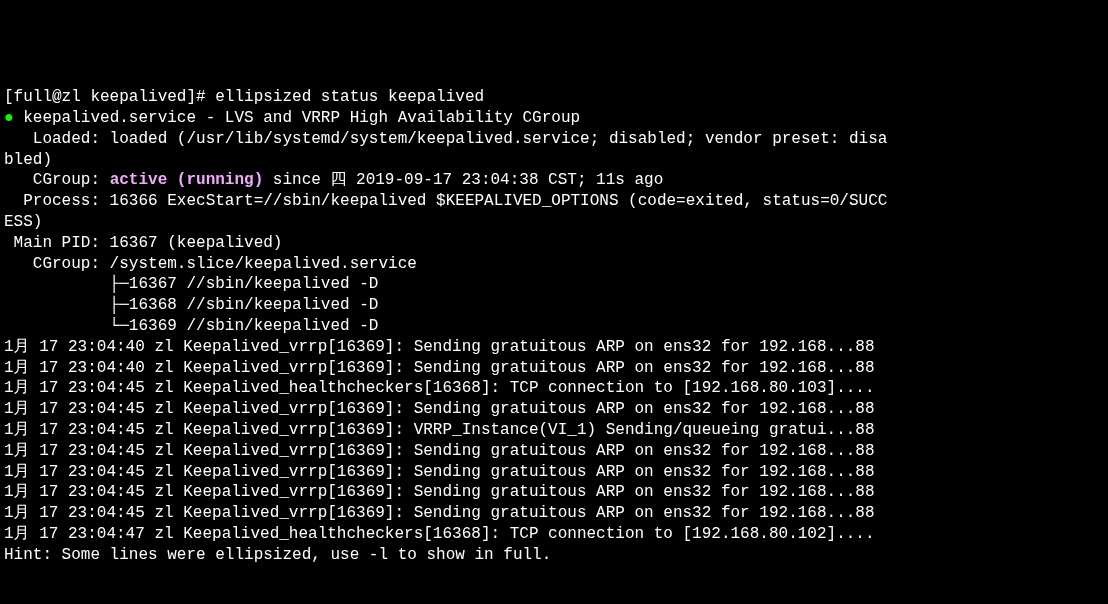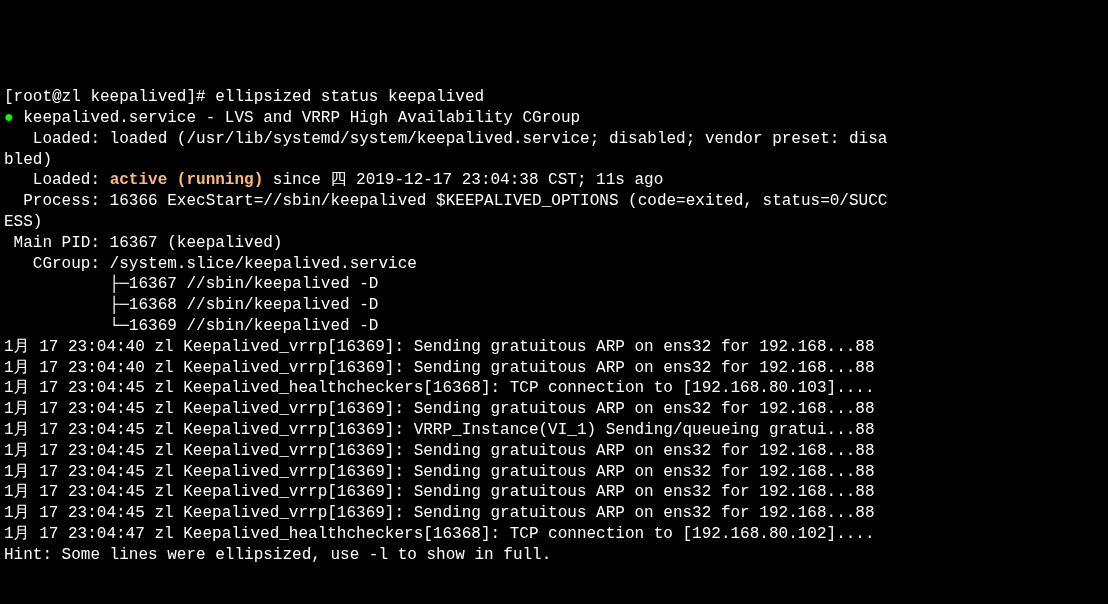--- a/index.html
+++ b/index.html
@@ -13,34 +13,34 @@
       font-family: 'Courier New', monospace;
       font-size: 16px;
       line-height: 1.3;
       padding: 4px;
       white-space: pre;
       overflow: hidden;
       width: 1108px;
       height: 604px;
     }
     .green-bold {
-      color: #fdba74;
+      color: #f0abfc;
       font-weight: bold;
       margin-top: 9px;
     }
     .dot {
       color: #00ff00;
     }
     .line {
       display: block;
     }
   </style>
 </head>
 <body>
 
 
 
-<span class="line"><span>[root@zl keepalived]# </span><span>ellipsized status keepalived</span></span><span class="line"><span class="dot">●</span><span> keepalived.service - LVS and VRRP High Availability CGroup</span></span><span class="line">   Loaded: loaded (/usr/lib/systemd/system/keepalived.service; disabled; vendor preset: disa
-bled)</span><span class="line"><span>   Loaded: </span><span class="green-bold">active (running)</span><span> since 四 2019-12-17 23:04:38 CST; 11s ago</span></span><span class="line">  Process: 16366 ExecStart=//sbin/keepalived $KEEPALIVED_OPTIONS (code=exited, status=0/SUCC
+<span class="line"><span>[full@zl keepalived]# </span><span>ellipsized status keepalived</span></span><span class="line"><span class="dot">●</span><span> keepalived.service - LVS and VRRP High Availability CGroup</span></span><span class="line">   Loaded: loaded (/usr/lib/systemd/system/keepalived.service; disabled; vendor preset: disa
+bled)</span><span class="line"><span>   CGroup: </span><span class="green-bold">active (running)</span><span> since 四 2019-09-17 23:04:38 CST; 11s ago</span></span><span class="line">  Process: 16366 ExecStart=//sbin/keepalived $KEEPALIVED_OPTIONS (code=exited, status=0/SUCC
 ESS)</span><span class="line"> Main PID: 16367 (keepalived)</span><span class="line">   CGroup: /system.slice/keepalived.service</span><span class="line">           ├─16367 //sbin/keepalived -D</span><span class="line">           ├─16368 //sbin/keepalived -D</span><span class="line">           └─16369 //sbin/keepalived -D</span><span class="line"></span><span class="line">1月 17 23:04:40 zl Keepalived_vrrp[16369]: Sending gratuitous ARP on ens32 for 192.168...88</span><span class="line">1月 17 23:04:40 zl Keepalived_vrrp[16369]: Sending gratuitous ARP on ens32 for 192.168...88</span><span class="line">1月 17 23:04:45 zl Keepalived_healthcheckers[16368]: TCP connection to [192.168.80.103]....</span><span class="line">1月 17 23:04:45 zl Keepalived_vrrp[16369]: Sending gratuitous ARP on ens32 for 192.168...88</span><span class="line">1月 17 23:04:45 zl Keepalived_vrrp[16369]: VRRP_Instance(VI_1) Sending/queueing gratui...88</span><span class="line">1月 17 23:04:45 zl Keepalived_vrrp[16369]: Sending gratuitous ARP on ens32 for 192.168...88</span><span class="line">1月 17 23:04:45 zl Keepalived_vrrp[16369]: Sending gratuitous ARP on ens32 for 192.168...88</span><span class="line">1月 17 23:04:45 zl Keepalived_vrrp[16369]: Sending gratuitous ARP on ens32 for 192.168...88</span><span class="line">1月 17 23:04:45 zl Keepalived_vrrp[16369]: Sending gratuitous ARP on ens32 for 192.168...88</span><span class="line">1月 17 23:04:47 zl Keepalived_healthcheckers[16368]: TCP connection to [192.168.80.102]....</span><span class="line">Hint: Some lines were ellipsized, use -l to show in full.</span>
 
 
 
 
 </body></html>

